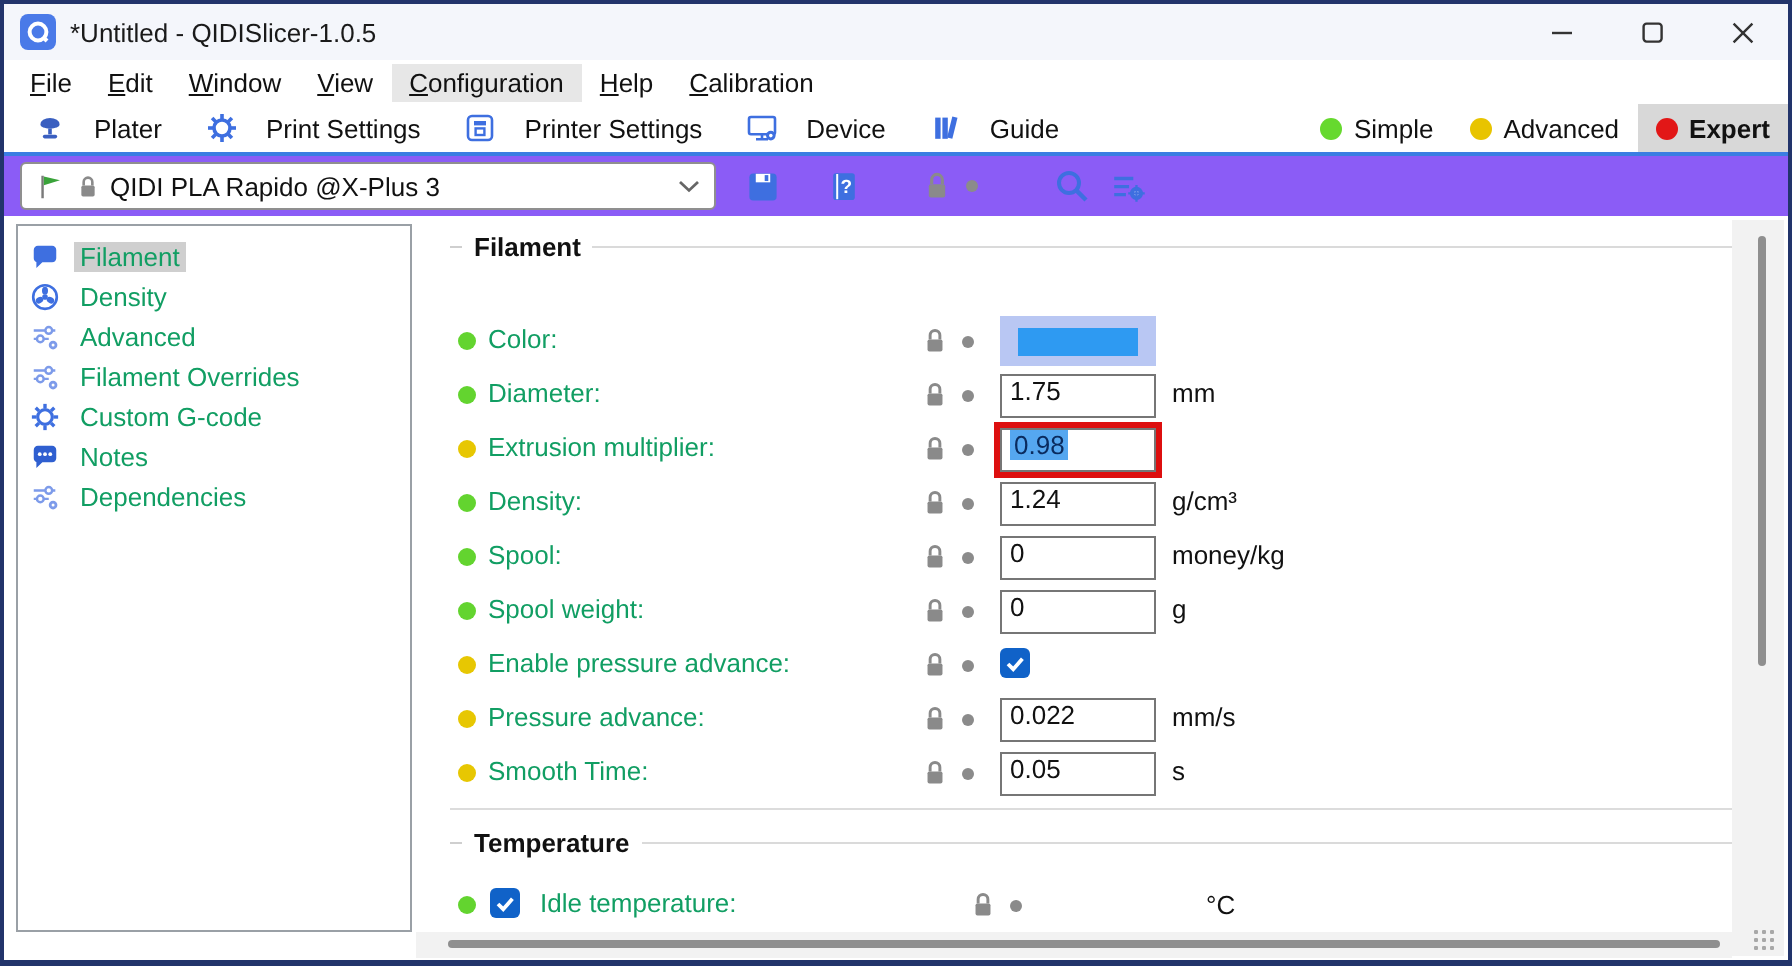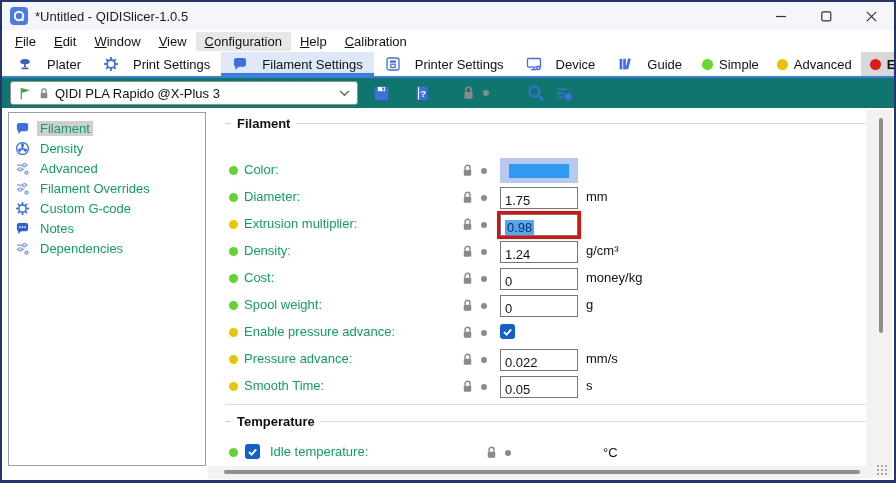--- a/index.html
+++ b/index.html
@@ -19,21 +19,21 @@
   .mn{text-decoration:underline;}
   
   .tabbar{position:absolute;left:2px;right:2px;top:52px;height:26px;background:#fff;border-bottom:2px solid #3b7de2;display:flex;align-items:stretch;padding-left:4px;box-sizing:border-box;}
   .tab{display:flex;align-items:center;gap:14px;padding:0 11px;white-space:nowrap;}
   .tab.active{background:#dfe8f7;box-shadow:inset 0 -3px 0 #3b7de2;}
   .modes{margin-left:auto;display:flex;align-items:stretch;}
   .mode{display:flex;align-items:center;gap:6px;padding:0 9px;white-space:nowrap;}
   .mode.active{background:#d8d8d8;font-weight:bold;}
   .mdot{width:11px;height:11px;border-radius:50%;}
   
-  .toolbar{position:absolute;left:2px;right:2px;top:78px;height:30px;background:#0f766e;display:flex;align-items:center;padding-left:8px;box-sizing:border-box;}
+  .toolbar{position:absolute;left:2px;right:2px;top:78px;height:30px;background:#8b5cf6;display:flex;align-items:center;padding-left:8px;box-sizing:border-box;}
   .combo{width:348px;height:24px;border:1px solid #8f8f8f;border-radius:3px;background:#fff;display:flex;align-items:center;gap:5px;padding:0 7px;box-sizing:border-box;}
   .combo .clabel{flex:1;white-space:nowrap;overflow:hidden;}
   .tbtn{display:flex;align-items:center;justify-content:center;}
   .bdot-s{width:6px;height:6px;border-radius:50%;background:#8b8b8b;}
   
   .content{position:absolute;left:2px;right:2px;top:108px;bottom:3px;background:#fff;}
   .sidebar{position:absolute;left:6px;top:4px;width:198px;height:354px;border:1px solid #9aa0a6;background:#fff;padding-top:5px;box-sizing:border-box;}
   .s-item{display:flex;align-items:center;gap:7px;height:20px;padding-left:6px;}
   .s-item .slbl{color:#119e63;padding:0 3px;white-space:nowrap;}
   .s-item.selected .slbl{background:#cfcfcf;}
@@ -41,21 +41,21 @@
   .ghead{position:absolute;left:0;right:0;display:flex;align-items:center;gap:6px;font-weight:bold;}
   .ghead .pre{width:6px;height:1px;background:#cfcfcf;}
   .ghead .post{flex:1;height:1px;background:#dadada;}
   .row{position:absolute;left:0;width:100%;height:27px;margin-top:12px;}
   .dotc{position:absolute;width:9px;height:9px;border-radius:50%;top:6px;left:4px;}
   .dotc.g{background:#63d42f;}
   .dotc.y{background:#e7c702;}
   .rlbl{position:absolute;left:19px;top:2px;color:#119e63;white-space:nowrap;}
   .rlock{position:absolute;left:236px;top:3px;}
   .rbdot{position:absolute;left:256px;top:8px;width:6px;height:6px;border-radius:50%;background:#8b8b8b;}
-  .field{position:absolute;left:275px;top:0;width:78px;height:22px;border:1px solid #767676;background:#fff;box-sizing:border-box;display:flex;align-items:flex-end;padding-left:4px;}
+  .field{position:absolute;left:275px;top:0;width:78px;height:22px;border:1px solid #767676;background:#fff;box-sizing:border-box;display:flex;align-items:flex-start;padding-left:4px;}
   .field.focused{outline:3px solid #dd0f0f;}
   .sel{background:#55a7f0;color:#0a2b5e;padding:0 2px;}
   .runit{position:absolute;left:361px;top:2px;white-space:nowrap;}
   .swatchbox{position:absolute;left:275px;top:-2px;width:78px;height:25px;background:#b9c7f3;display:flex;align-items:center;justify-content:center;}
   .swatch{width:60px;height:14px;}
   .cbx{position:absolute;left:275px;top:2px;width:15px;height:15px;border-radius:3px;background:#1062c8;display:flex;align-items:center;justify-content:center;}
   .cbx.inline{position:static;flex:0 0 auto;}
   .divider{position:absolute;left:0;right:0;top:296px;height:1px;background:#dcdcdc;}
   
   .irow{position:absolute;left:0;top:334px;width:100%;height:27px;}
@@ -140,26 +140,20 @@
           <rect x="7.1" y="1" width="1.8" height="2.6" transform="rotate(135 8 8)"></rect>
           <rect x="7.1" y="1" width="1.8" height="2.6" transform="rotate(180 8 8)"></rect>
           <rect x="7.1" y="1" width="1.8" height="2.6" transform="rotate(225 8 8)"></rect>
           <rect x="7.1" y="1" width="1.8" height="2.6" transform="rotate(270 8 8)"></rect>
           <rect x="7.1" y="1" width="1.8" height="2.6" transform="rotate(315 8 8)"></rect>
         </g>
         <circle cx="8" cy="8" r="4" fill="none" stroke="#3e6fe0" stroke-width="1.8"></circle>
       </svg>
     <span>Print Settings</span>
   </span>
-  <span class="tab active">
-    <svg width="16" height="16" viewBox="0 0 16 16">
-        <path d="M2 4.2C2 3 3 2 4.2 2h7.6C13 2 14 3 14 4.2v4.4c0 1.2-1 2.2-2.2 2.2H6.6L3.4 13.8v-3.1C2.5 10.3 2 9.5 2 8.6z" fill="#3e6fe0"></path>
-      </svg>
-    <span>Filament Settings</span>
-  </span>
   <span class="tab">
     <svg width="16" height="16" viewBox="0 0 16 16">
         <rect x="2" y="2" width="12" height="12" rx="2" fill="none" stroke="#3e6fe0" stroke-width="1.3"></rect>
         <rect x="5" y="4.5" width="6" height="2.2" fill="#3e6fe0"></rect>
         <rect x="5.8" y="8.2" width="4.4" height="3.3" fill="none" stroke="#3e6fe0" stroke-width="1.2"></rect>
       </svg>
     <span>Printer Settings</span>
   </span>
   <span class="tab">
     <svg width="16" height="16" viewBox="0 0 16 16">
@@ -380,21 +374,21 @@
           </svg></span>
       <span class="rbdot"></span>
       <span class="field">
           <span>1.24</span>
         </span>
       <span class="runit">g/cm³</span>
     </div>
 
     <div class="row" style="top:148px">
       <span class="dotc g"></span>
-      <span class="rlbl">Cost:</span>
+      <span class="rlbl">Spool:</span>
       <span class="rlock"><svg width="13" height="15" viewBox="0 0 16 18">
             <path d="M5 8V5.5a3 3 0 0 1 6 0V8" fill="none" stroke="#8a8a8a" stroke-width="1.8"></path>
             <rect x="3.4" y="8" width="9.2" height="7.5" rx="1.2" fill="#8a8a8a"></rect>
           </svg></span>
       <span class="rbdot"></span>
       <span class="field">
           <span>0</span>
         </span>
       <span class="runit">money/kg</span>
     </div>

